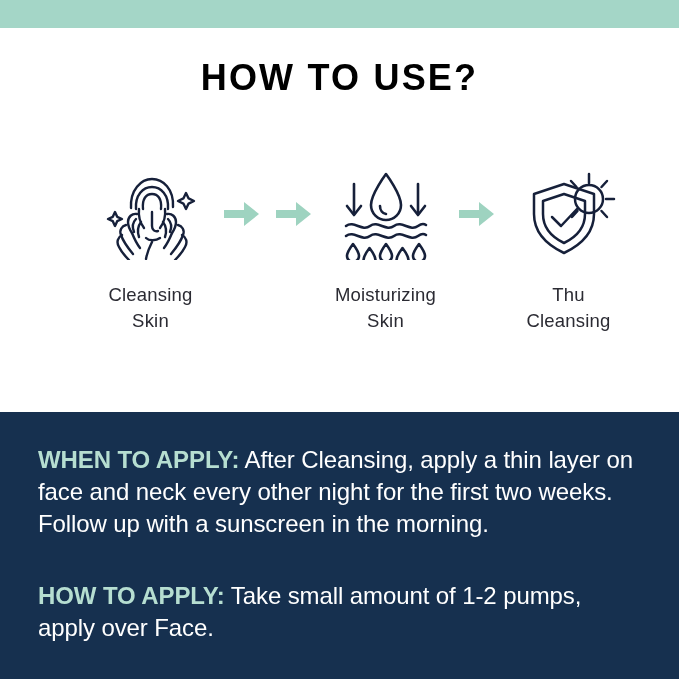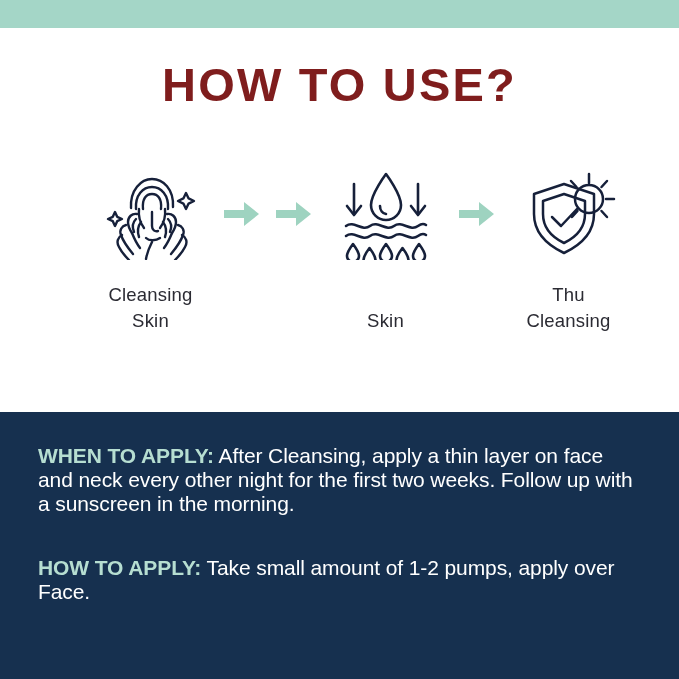--- a/index.html
+++ b/index.html
@@ -40,24 +40,24 @@
     height: 384px;
     background: #ffffff;
   }
 
   .title {
     position: absolute;
     left: 0;
     top: 29px;
     width: 679px;
     text-align: center;
-    font-size: 47px;
+    font-size: 36px;
     font-weight: bold;
     letter-spacing: 2.2px;
-    color: #7f1d1d;
+    color: #000000;
     font-family: "Liberation Sans", sans-serif;
   }
 
   
   .steps {
     position: absolute;
     left: 0;
     top: 140px;
     width: 679px;
     height: 210px;
@@ -103,22 +103,22 @@
     left: 0;
     top: 412px;
     width: 679px;
     height: 267px;
     background: #16304f;
     box-sizing: border-box;
     padding: 32px 38px 0 38px;
   }
   .para {
     color: #ffffff;
-    font-size: 21px;
-    line-height: 24px;
+    font-size: 24px;
+    line-height: 32px;
     font-family: "Liberation Sans", sans-serif;
     letter-spacing: -0.1px;
   }
   .para + .para {
     margin-top: 40px;
   }
   .lead {
     color: #b6ded1;
     font-weight: bold;
   }
@@ -206,21 +206,21 @@
             <path d="M8 68 C16 62 24 74 32 68 C40 62 48 74 56 68 C64 62 72 74 80 68 C84 65 86 65.5 88 67"></path>
 
             <path d="M15 76 C15 76 9 84 9 88 C9 91.3 11.7 94 15 94 C18.3 94 21 91.3 21 88 C21 84 15 76 15 76 Z"></path>
             <path d="M31.5 80 C31.5 80 25.5 88 25.5 92 C25.5 95.3 28.2 98 31.5 98 C34.8 98 37.5 95.3 37.5 92 C37.5 88 31.5 80 31.5 80 Z"></path>
             <path d="M48 76 C48 76 42 84 42 88 C42 91.3 44.7 94 48 94 C51.3 94 54 91.3 54 88 C54 84 48 76 48 76 Z"></path>
             <path d="M64.5 80 C64.5 80 58.5 88 58.5 92 C58.5 95.3 61.2 98 64.5 98 C67.8 98 70.5 95.3 70.5 92 C70.5 88 64.5 80 64.5 80 Z"></path>
             <path d="M81 76 C81 76 75 84 75 88 C75 91.3 77.7 94 81 94 C84.3 94 87 91.3 87 88 C87 84 81 76 81 76 Z"></path>
           </svg>
         </div>
         <div class="step-label">
-          <br>
+          <span>Moisturizing</span><br>
           <span>Skin</span>
         </div>
       </div>
 
       <div class="arrow-cell">
         <svg width="36" height="26" viewBox="0 0 36 26" fill="#9ed3c0">
           <path d="M0 9 L20 9 L20 1 L35 13 L20 25 L20 17 L0 17 Z"></path>
         </svg>
       </div>
 

